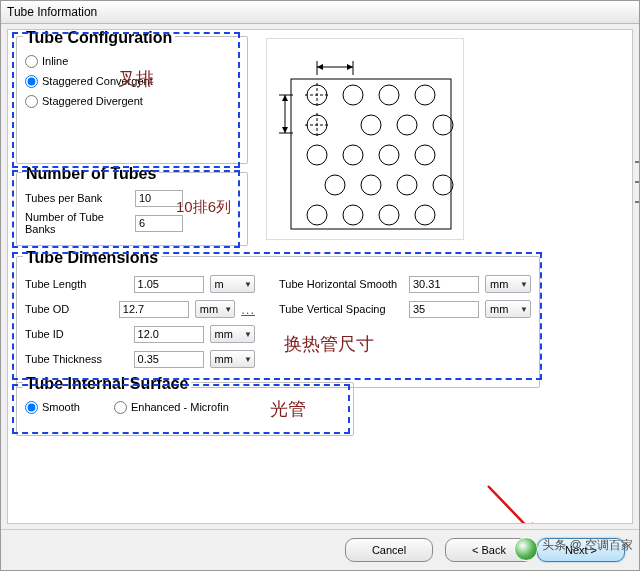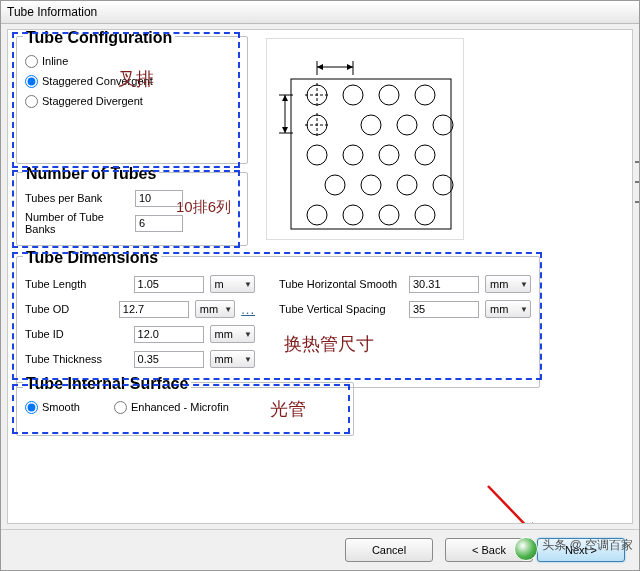--- a/index.html
+++ b/index.html
@@ -13,21 +13,21 @@
   .field-row{display:flex;align-items:center;margin:5px 0;height:20px;}
   .lbl{width:110px;}
   .txt{width:70px;height:17px;border:1px solid #abadb3;background:#fff;padding:0 3px;font-size:11px;box-sizing:border-box;}
   .sel{width:46px;height:18px;border:1px solid #abadb3;background:linear-gradient(#fff,#e8e8e8);font-size:11px;margin-left:6px;display:inline-flex;align-items:center;justify-content:space-between;padding:0 2px 0 4px;box-sizing:border-box;border-radius:2px;}
   .sel .arr{font-size:8px;color:#333;}
   .diagram-area{position:absolute;left:258px;top:8px;width:196px;height:200px;background:#fff;border:1px solid #ddd;}
   .overlay-box{position:absolute;border:2px dashed #1a43e6;pointer-events:none;}
   .red-anno{position:absolute;color:#7f1d1d;font-size:18px;font-family:"SimSun","Microsoft YaHei",sans-serif;white-space:nowrap;pointer-events:none;}
   .ellips-btn{color:#2a6496;text-decoration:underline;margin-left:6px;cursor:pointer;font-size:13px;letter-spacing:1px;}
   .footer{position:absolute;left:0;right:0;bottom:0;height:40px;border-top:1px solid #ccc;background:#f0f0f0;display:flex;align-items:center;justify-content:flex-end;padding:0 14px;gap:12px;}
-  .btn{min-width:70px;height:22px;border:1px solid #8a8a8a;border-radius:3px;background:linear-gradient(#fdfdfd,#e4e4e4);display:inline-flex;align-items:center;justify-content:center;padding:0 8px;font-size:11px;cursor:pointer;}
+  .btn{min-width:70px;height:22px;border:1px solid #8a8a8a;border-radius:9px;background:linear-gradient(#fdfdfd,#e4e4e4);display:inline-flex;align-items:center;justify-content:center;padding:0 8px;font-size:11px;cursor:pointer;}
   .btn.primary{border:1px solid #3c7fb1;background:linear-gradient(#eaf6fd,#b9e0f7);box-shadow:0 0 2px #6db7e8;}
   .arrow-svg{position:absolute;pointer-events:none;}
   .watermark{position:absolute;right:6px;bottom:9px;display:flex;align-items:flex-start;gap:4px;font-size:12px;color:#515151;font-family:"Microsoft YaHei",sans-serif;pointer-events:none;}
   .watermark .avatar{width:22px;height:22px;border-radius:50%;background:radial-gradient(circle at 35% 35%,#fff,#4db34d 55%,#2a7a2a);border:1px solid #fff;}
   .right-edge{position:absolute;right:0;top:25%;bottom:25%;width:4px;}
   .re-tick{height:2px;background:#777;margin:18px 0;}
 </style>
 </head>
 <body>
 

